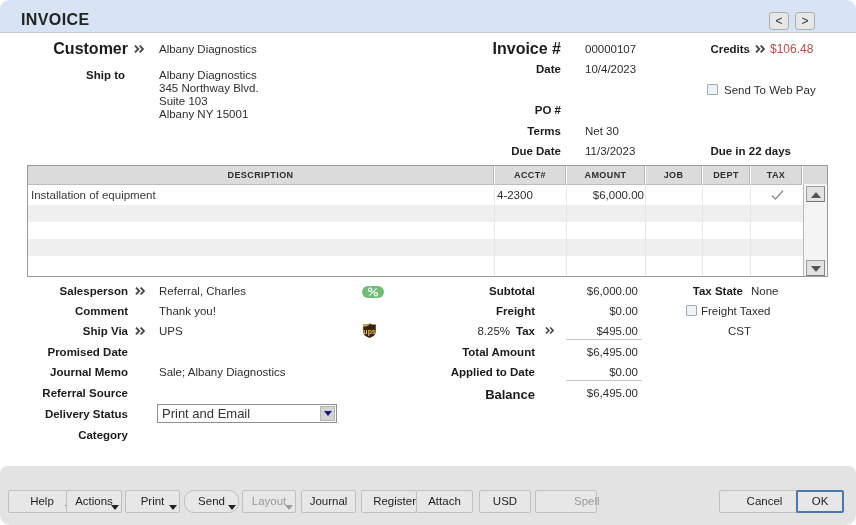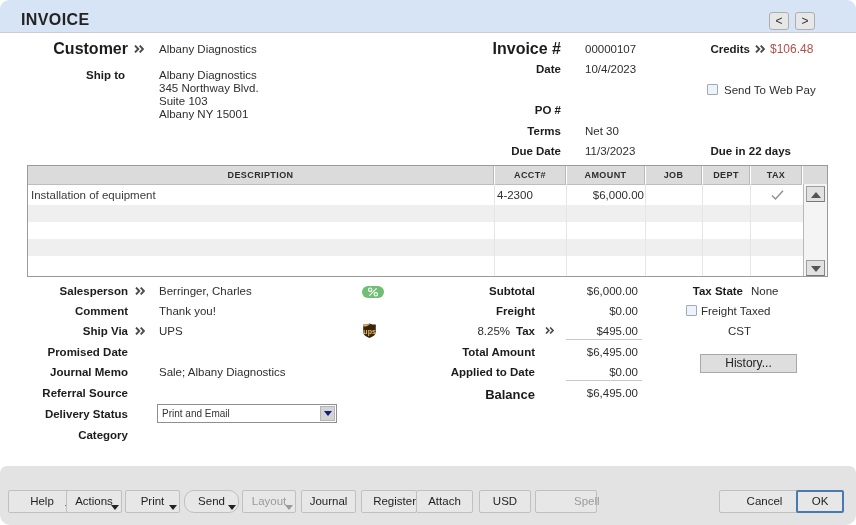--- a/index.html
+++ b/index.html
@@ -25,21 +25,21 @@
   
   .cb { position:absolute; width:11px; height:11px; background:#eef3f9; border:1px solid #9eaaba; border-radius:1px; }
   
   #footer { position:absolute; left:0; top:466px; width:856px; height:59px; background:#e3e3e3; border-radius:7px 7px 10px 10px; }
   .fbtn { position:absolute; top:490px; height:23px; background:#e7e7e7; border:1px solid #c0c0c0; border-radius:2px; font-size:11.5px; color:#1f1f1f; text-align:center; line-height:21px; }
   .fbtn.dis { color:#9a9a9a; }
   .ftri { position:absolute; right:2px; bottom:2px; width:0; height:0; border-left:4px solid transparent; border-right:4px solid transparent; border-top:5px solid #222; }
   .ftri.dis { border-top-color:#9a9a9a; }
   
   #dd { position:absolute; left:157px; top:404px; width:180px; height:19px; background:#fff; border:1px solid #8f8f8f; }
-  #dd .txt { position:absolute; left:4px; top:1px; font-size:10px; color:#333; line-height:16px; }
+  #dd .txt { position:absolute; left:4px; top:1px; font-size:13px; color:#333; line-height:16px; }
   #dd .btn { position:absolute; right:1px; top:1px; width:15px; height:15px; background:#d4d4d4; border:1px solid #b5b5b5; }
   #dd .btn:after { content:""; position:absolute; left:3px; top:4px; border-left:4px solid transparent; border-right:4px solid transparent; border-top:5px solid #1a1a7a; }
   .sumline { position:absolute; height:1px; background:#c9c9c9; }
   .btn3d { position:absolute; background:#dedede; border:1px solid #a8a8a8; font-size:12px; color:#222; text-align:center; }
 </style>
 </head>
 <body>
 <div id="win">
 
   <div id="titlebar">
@@ -104,21 +104,21 @@
       <div class="sbtn" style="bottom:0px;">
           <div class="tri-dn"></div>
         </div>
     </div>
   </div>
 
   <div class="lbl" style="right:728px; top:283px;">Salesperson</div>
   <svg class="abs" style="left:135px; top:287px;" width="10" height="8" viewBox="0 0 10 8">
       <path d="M1 0.6 L4.3 4 L1 7.4 M5.7 0.6 L9 4 L5.7 7.4" stroke="#4a4a4a" stroke-width="1.9" fill="none"></path>
     </svg>
-  <div class="val" style="left:159px; top:283px;">Berringer, Charles</div>
+  <div class="val" style="left:159px; top:283px;">Referral, Charles</div>
   <svg class="abs" style="left:362px; top:286px;" width="22" height="12" viewBox="0 0 22 12">
       <rect x="0" y="0" width="22" height="12" rx="6" fill="#6fbe74"></rect>
       <circle cx="8.2" cy="3.7" r="1.7" fill="none" stroke="#fff" stroke-width="1.1"></circle>
       <circle cx="13.8" cy="8.3" r="1.7" fill="none" stroke="#fff" stroke-width="1.1"></circle>
       <line x1="14.6" y1="2.3" x2="7.4" y2="9.7" stroke="#fff" stroke-width="1.1"></line>
     </svg>
 
   <div class="lbl" style="right:728px; top:303px;">Comment</div>
   <div class="val" style="left:159px; top:303px;">Thank you!</div>
 
@@ -161,21 +161,20 @@
   <div class="val" style="right:218px; top:364px;">$0.00</div>
   <div class="sumline" style="left:566px; top:380px; width:76px;"></div>
   <div class="lbl" style="right:321px; top:384px; font-size:13px; line-height:21px;">Balance</div>
   <div class="val" style="right:218px; top:385px;">$6,495.00</div>
 
   <div class="lbl" style="right:113px; top:283px;">Tax State</div>
   <div class="val" style="left:751px; top:283px;">None</div>
   <div class="cb" style="left:686px; top:305px;"></div>
   <div class="val" style="left:701px; top:303px;">Freight Taxed</div>
   <div class="val" style="left:728px; top:323px;">CST</div>
-  <div class="btn3d" style="left:700px; top:354px; width:97px; height:19px; line-height:17px;">History...</div>
 
   <div id="footer"></div>
   <div class="fbtn" style="left:8px; width:68px;">Help<div class="ftri"></div></div>
   <div class="fbtn" style="left:66px; width:56px;">Actions<div class="ftri"></div></div>
   <div class="fbtn" style="left:125px; width:55px;">Print<div class="ftri"></div></div>
   <div class="fbtn" style="left:184px; width:55px;border-radius:10px;">Send<div class="ftri"></div></div>
   <div class="fbtn dis" style="left:242px; width:54px;">Layout<div class="ftri dis"></div></div>
   <div class="fbtn" style="left:301px; width:55px;">Journal</div>
   <div class="fbtn" style="left:361px; width:56px;text-align:right;">Register</div>
   <div class="fbtn" style="left:416px; width:57px;">Attach</div>

